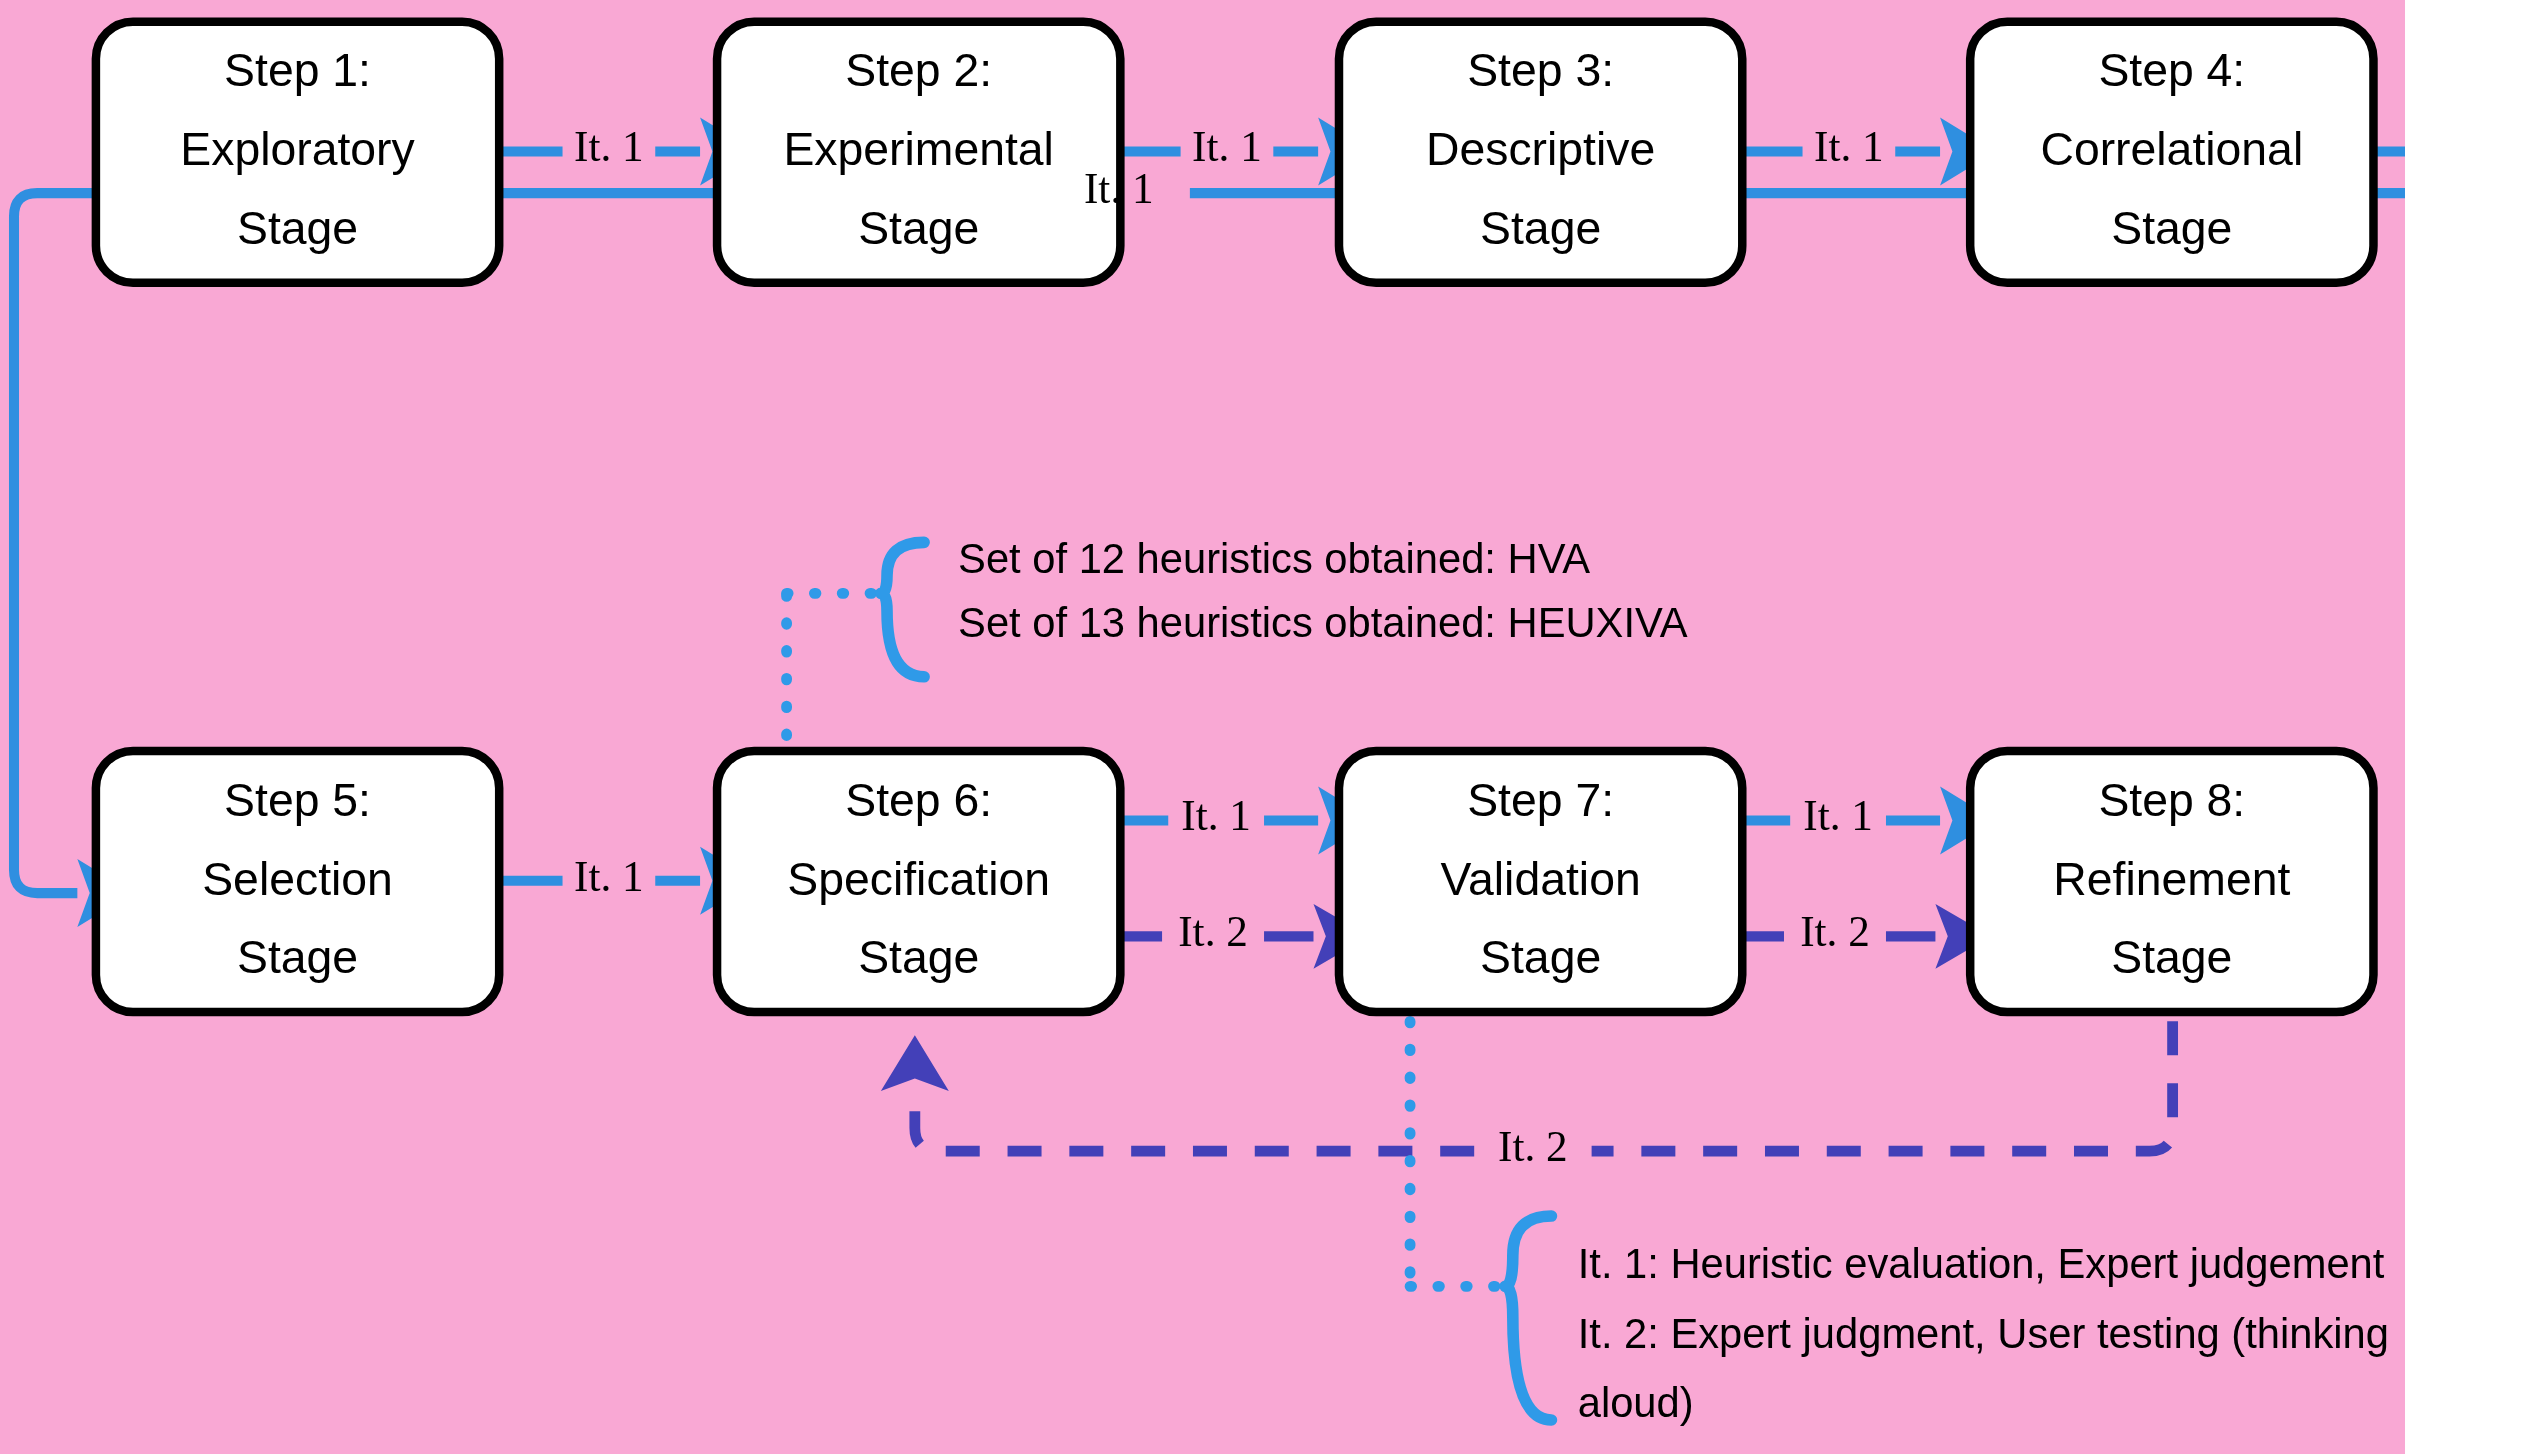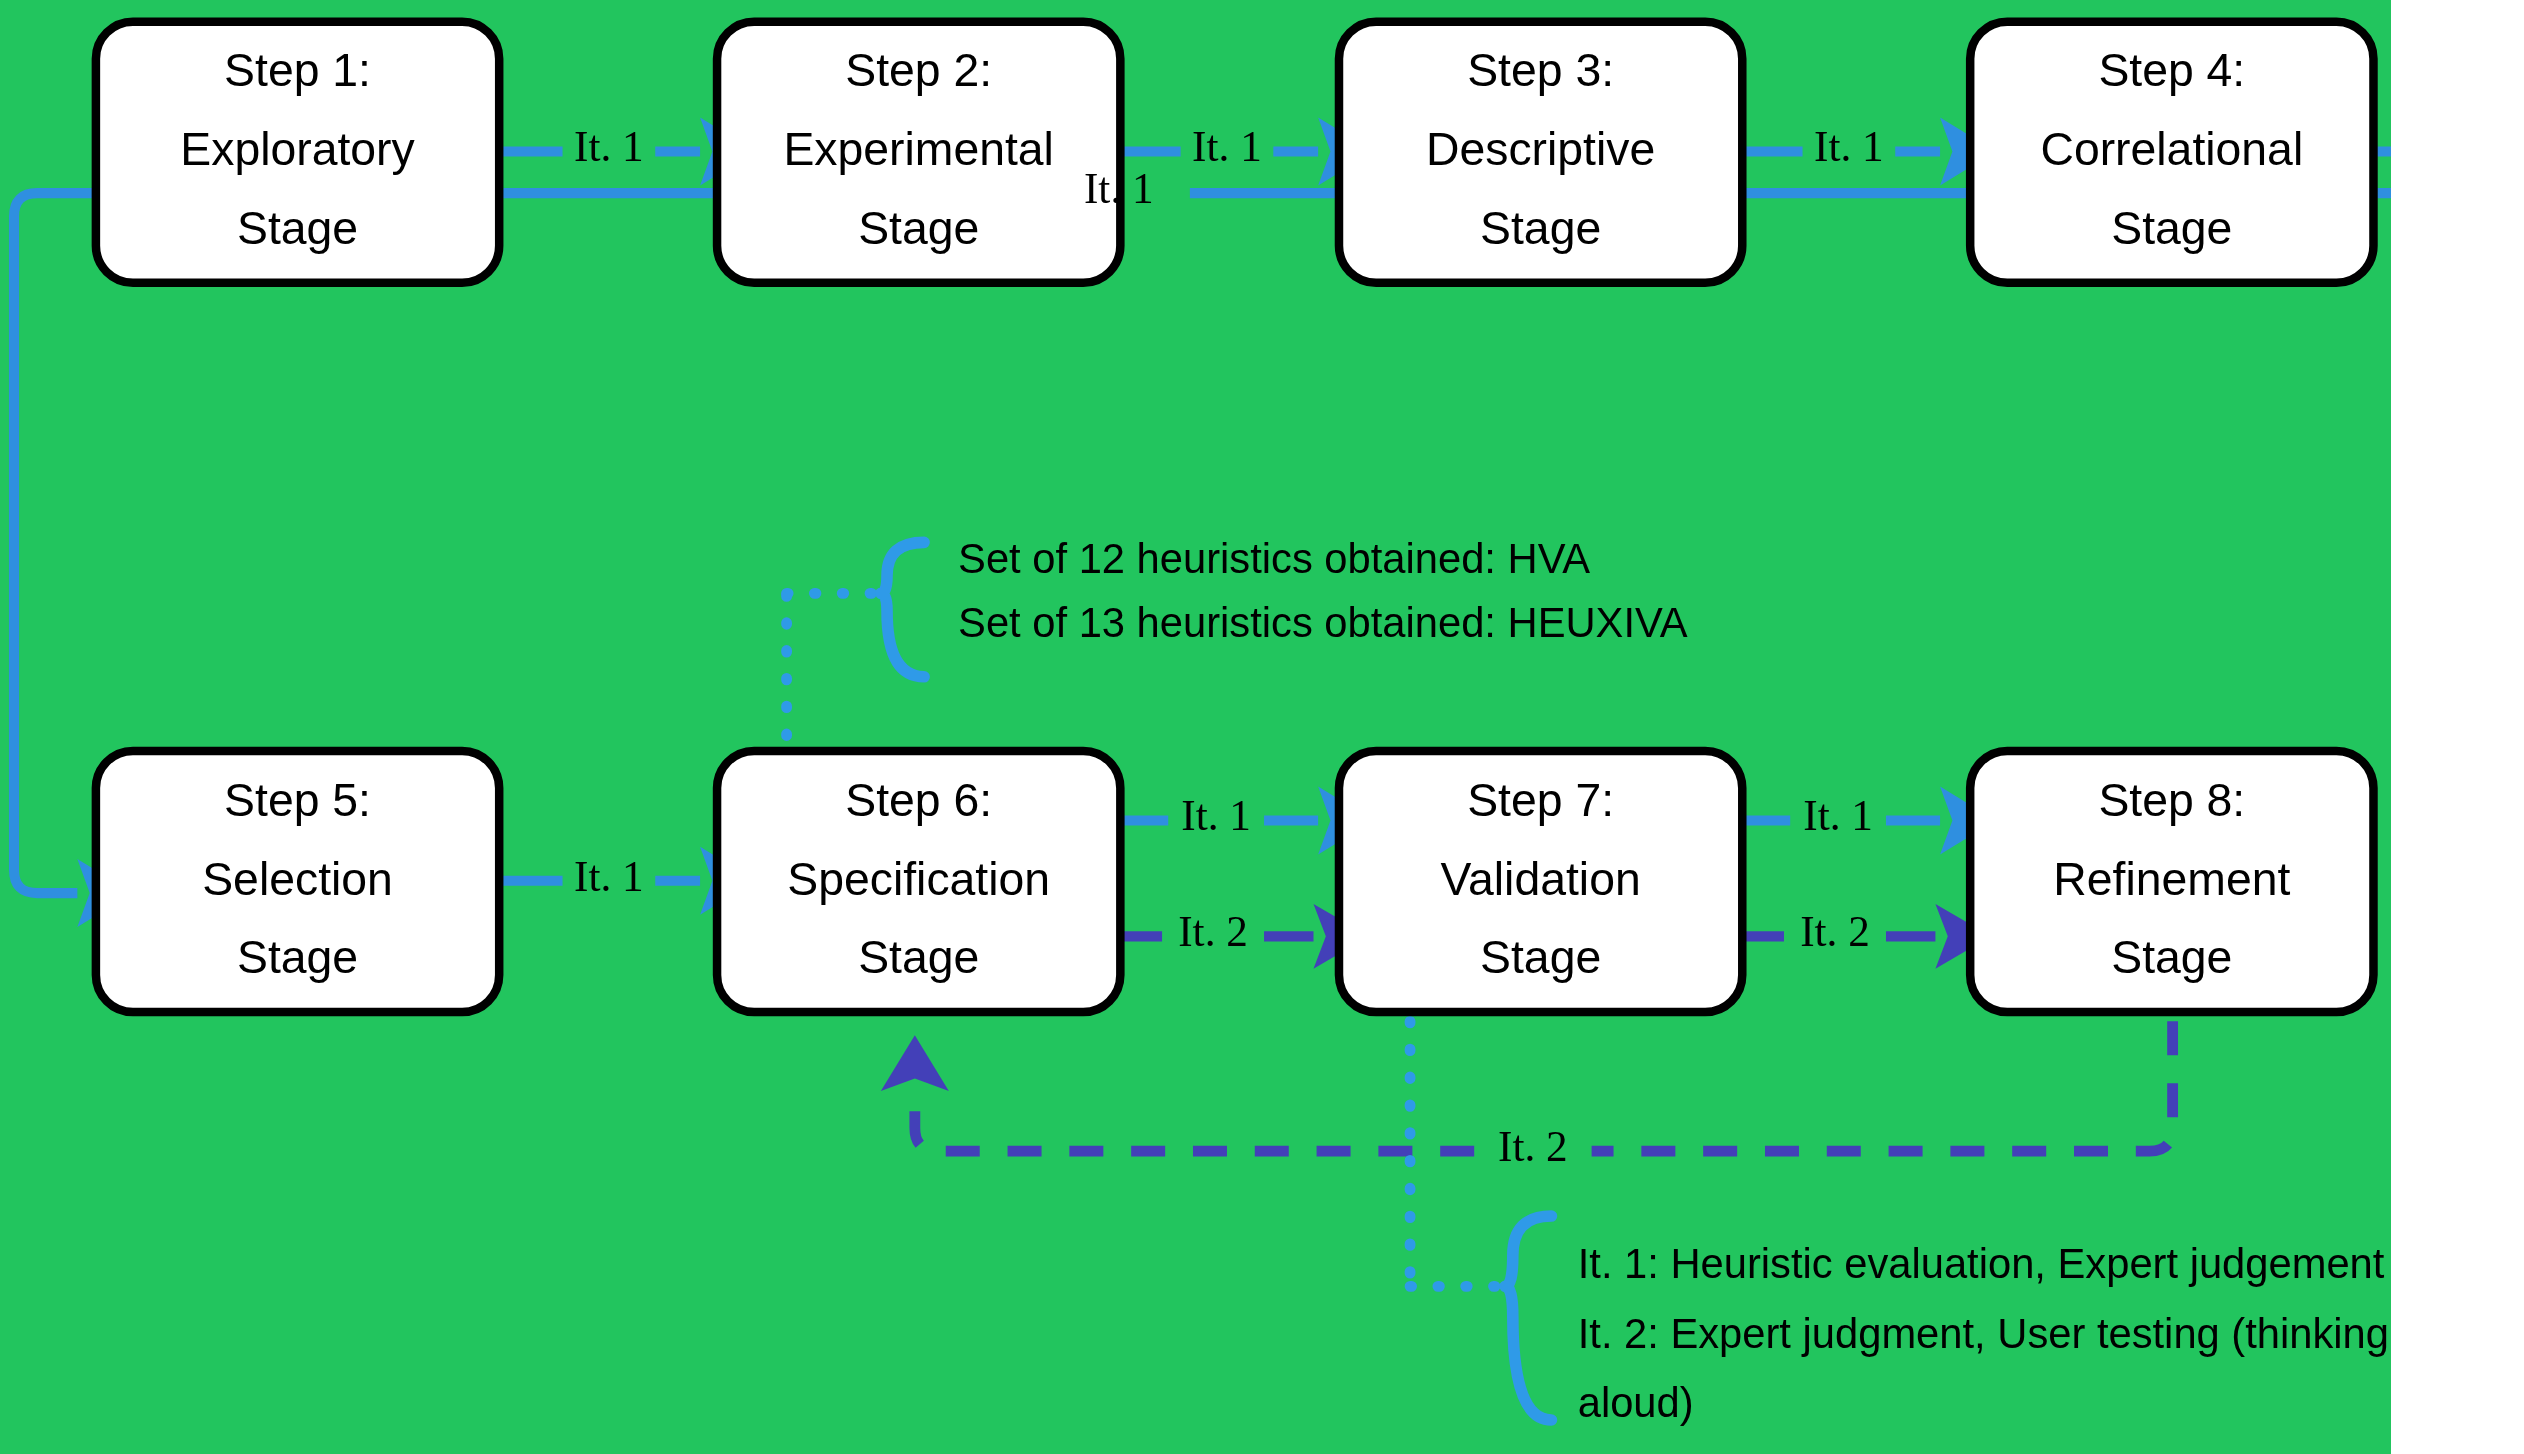--- a/index.html
+++ b/index.html
@@ -4,23 +4,24 @@
 <style>
   html, body {
     margin: 0;
     padding: 0;
     background: #ffffff;
   }
   #stage {
     position: relative;
     width: 2391px;
     height: 1454px;
-    background: #22c55e;
+    background: #f9a8d4;
     font-family: "Liberation Sans", sans-serif;
     overflow: hidden;
+    padding-left: 14px;
   }
   #stage svg {
     position: absolute;
     top: 0;
     left: 0;
     width: 2525px;
     height: 1454px;
   }
   .step-box-rect {
     fill: #ffffff;

